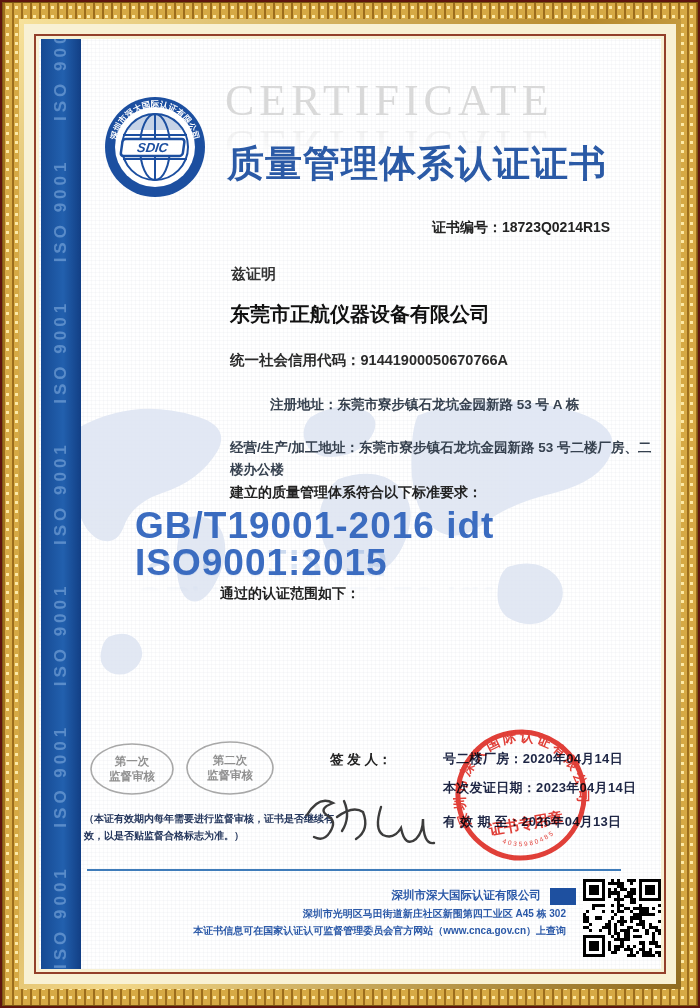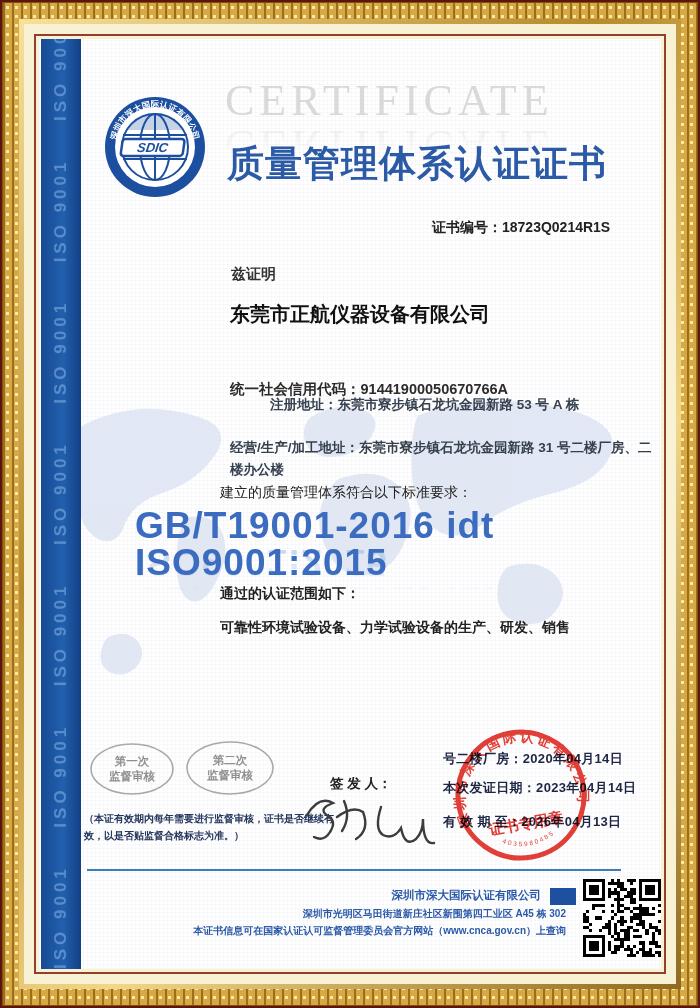--- a/index.html
+++ b/index.html
@@ -29,32 +29,32 @@
   .wm{left:186px;top:40px;z-index:2;font-family:"Liberation Serif","DejaVu Serif",serif;
     font-size:44px;letter-spacing:5px;color:#d9d9d9;line-height:1;}
   .wm-reflect{left:186px;top:84px;z-index:1;font-family:"Liberation Serif","DejaVu Serif",serif;
     font-size:44px;letter-spacing:5px;color:#cfcfcf;line-height:1;transform:scaleY(-1);opacity:.45;
     -webkit-mask-image:linear-gradient(to top,rgba(0,0,0,.8),transparent 70%);
             mask-image:linear-gradient(to top,rgba(0,0,0,.8),transparent 70%);}
   .title{left:188px;top:100px;z-index:4;font-size:37px;font-weight:700;color:#2b5aa6;letter-spacing:1px;}
   .certno{left:393px;top:180px;z-index:4;font-size:14px;font-weight:700;color:#222;}
   .t-certify{left:192px;top:226px;font-size:15px;font-weight:600;color:#333;z-index:4;}
   .t-company{left:191px;top:262px;font-size:20px;font-weight:800;color:#101010;z-index:4;}
-  .t-credit{left:191px;top:312px;font-size:14.5px;font-weight:700;color:#2b2b2b;z-index:4;margin-top:29px;}
+  .t-credit{left:191px;top:312px;font-size:14.5px;font-weight:700;color:#2b2b2b;z-index:4;}
   .t-line{font-size:13.5px;font-weight:600;color:#36414f;z-index:4;}
-  .t-stdintro{left:181px;top:445px;font-size:14px;font-weight:400;color:#222;z-index:4;}
+  .t-stdintro{left:191px;top:445px;font-size:14px;font-weight:700;color:#222;z-index:4;}
   .std{left:96px;top:468px;z-index:4;font-size:37px;font-weight:600;color:#3b6cc0;letter-spacing:1px;line-height:1;}
   .std-reflect{left:96px;top:505px;z-index:2;font-size:37px;font-weight:600;color:#7ea2d8;letter-spacing:1px;
     line-height:1;transform:scaleY(-1);opacity:.5;
     -webkit-mask-image:linear-gradient(to top,rgba(0,0,0,.9),transparent 65%);
             mask-image:linear-gradient(to top,rgba(0,0,0,.9),transparent 65%);}
   .t-scopeintro{left:181px;top:546px;font-size:14px;font-weight:800;color:#222;z-index:4;}
   .t-scope{left:181px;top:580px;font-size:14px;font-weight:800;color:#222;z-index:4;}
   .note{left:45px;top:772px;width:250px;font-size:10px;font-weight:600;color:#24365c;line-height:1.65;z-index:4;}
-  .signer{left:291px;top:736px;font-size:13.5px;font-weight:700;color:#222;z-index:4;}
+  .signer{left:291px;top:712px;font-size:13.5px;font-weight:700;color:#222;z-index:4;}
   .date-row{left:404px;font-size:13px;font-weight:700;color:#1d2544;z-index:4;letter-spacing:.3px;}
   .hrline{left:48px;top:830px;width:534px;height:2px;background:#3f7cba;z-index:4;}
   .f-company{top:849px;right:120px;font-size:11.5px;font-weight:700;color:#2b59a8;z-index:4;}
   .f-square{left:511px;top:849px;width:26px;height:17px;background:#1e50a0;z-index:4;}
   .f-addr{top:868px;right:95px;font-size:10px;color:#2b59a8;font-weight:600;z-index:4;}
   .f-query{top:885px;right:95px;font-size:10px;color:#2b59a8;font-weight:600;z-index:4;margin-left:12px;}
   .qr{left:544px;top:840px;z-index:4;}
   .map{left:0;top:348px;width:100%;z-index:1;}
   .logo{left:64px;top:56px;z-index:4;}
   .ovals{left:18px;top:700px;z-index:4;}
@@ -114,26 +114,25 @@
 
       <div class="abs wm">CERTIFICATE</div>
       <div class="abs wm-reflect">CERTIFICATE</div>
       <div class="abs title">质量管理体系认证证书</div>
       <div class="abs certno">证书编号：18723Q0214R1S</div>
 
       <div class="abs t-certify">兹证明</div>
       <div class="abs t-company">东莞市正航仪器设备有限公司</div>
       <div class="abs t-credit">统一社会信用代码：91441900050670766A</div>
       <div class="abs t-line" style="left:191px;top:357px;margin-left:40px;">注册地址：东莞市寮步镇石龙坑金园新路 53 号 A 栋</div>
-      <div class="abs t-line" style="left:191px;top:398px;width:432px;line-height:1.6;">经营/生产/加工地址：东莞市寮步镇石龙坑金园新路 31 号二楼厂房、二楼办公楼</div>
+      <div class="abs t-line" style="left:191px;top:398px;width:432px;line-height:1.6;">经营/生产/加工地址：东莞市寮步镇石龙坑金园新路 53 号二楼厂房、二楼办公楼</div>
       <div class="abs t-stdintro">建立的质量管理体系符合以下标准要求：</div>
       <div class="abs std">GB/T19001-2016 idt ISO9001:2015</div>
       <div class="abs std-reflect">GB/T19001-2016 idt ISO9001:2015</div>
       <div class="abs t-scopeintro">通过的认证范围如下：</div>
-      <div class="abs t-scope">可靠性环境试验设备、力学试验设备的生产、研发、销售</div>
 
       <svg class="abs ovals" width="250" height="60" viewBox="0 0 250 60">
         <ellipse cx="75" cy="30" rx="41" ry="25" fill="none" stroke="#a8a8a8" stroke-width="1.6"></ellipse>
         <text x="75" y="26" text-anchor="middle" font-size="11.5" fill="#909090" font-weight="600">
           <tspan>第一次</tspan></text>
         <text x="75" y="41" text-anchor="middle" font-size="11.5" fill="#909090" font-weight="600">
           <tspan>监督审核</tspan></text>
         <ellipse cx="173" cy="29" rx="43" ry="26" fill="none" stroke="#a8a8a8" stroke-width="1.6"></ellipse>
         <text x="173" y="25" text-anchor="middle" font-size="11.5" fill="#909090" font-weight="600">
           <tspan>第二次</tspan></text>

